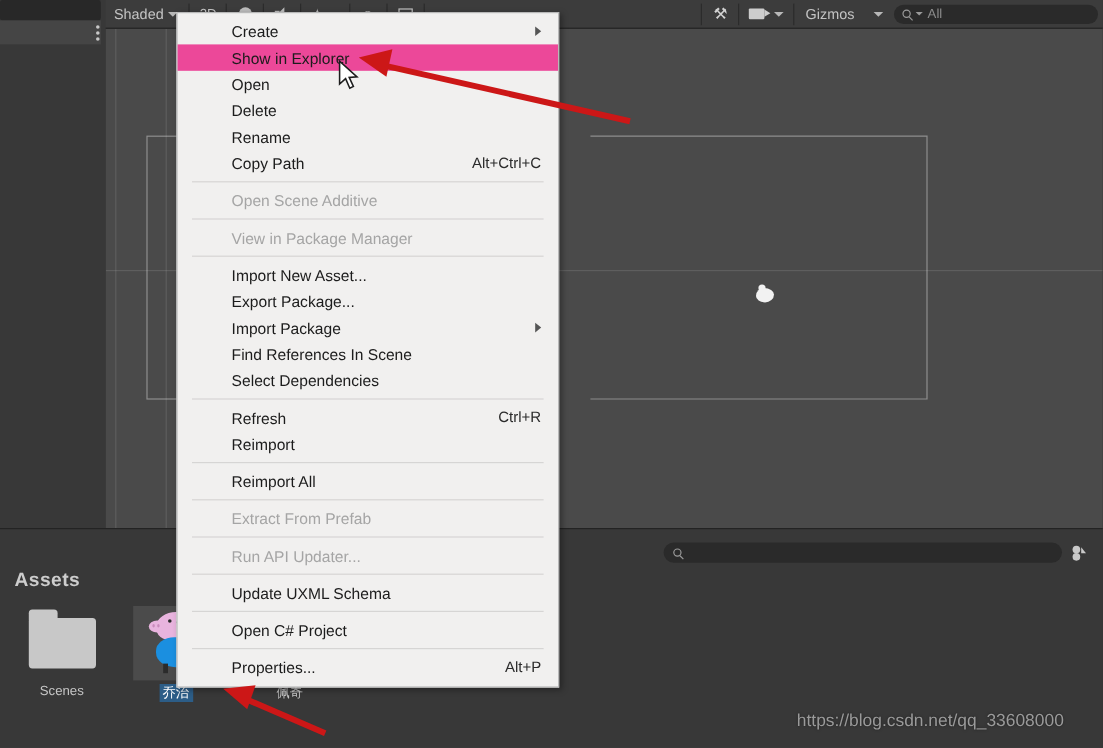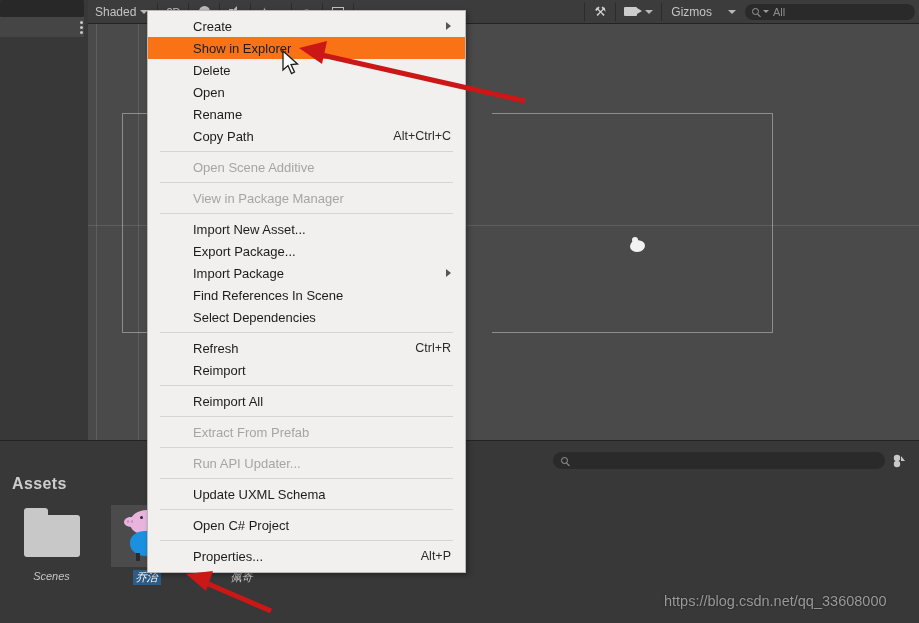--- a/index.html
+++ b/index.html
@@ -106,21 +106,21 @@
     position: absolute; left: 889px; top: 451px; width: 20px; height: 19px;
     display: flex; align-items: center; justify-content: center;
   }
   .assets-label {
     position: absolute; left: 12px; top: 475px;
     color: #cdcdcd; font-size: 16px; font-weight: bold; letter-spacing: 0.4px;
   }
   .asset-grid {
     position: absolute; left: 14px; top: 505px; display: flex; gap: 20px;
   }
-  .asset-cell { width: 75px; display: flex; flex-direction: column; align-items: center; font-style: italic; }
+  .asset-cell { width: 75px; display: flex; flex-direction: column; align-items: center; }
   .asset-thumb { width: 72px; height: 62px; display: flex; align-items: center; justify-content: center; position: relative; }
   .asset-cell.selected .asset-thumb { background: #4b4b4b; }
   .folder-icon { width: 56px; height: 42px; background: #c8c8c8; border-radius: 3px; position: relative; }
   .folder-icon:before {
     content:""; position:absolute; left:0; top:-7px; width:24px; height:9px;
     background:#c8c8c8; border-radius: 3px 3px 0 0;
   }
   .asset-name { font-size: 11px; color: #c6c6c6; margin-top: 3px; padding: 0 3px; }
   .asset-cell.selected .asset-name { background: #2c5d87; color: #fff; }
 
@@ -153,21 +153,21 @@
     background: #f1f0ef; border: 1px solid #b8b8b8;
     box-shadow: 2px 2px 5px rgba(0,0,0,0.35);
     padding: 4px 0 5px 0; z-index: 50;
   }
   .menu-item {
     height: 22px; display: flex; align-items: center;
     padding: 0 14px 0 45px; font-size: 13px; color: #1c1c1c;
     position: relative; white-space: nowrap;
   }
   .menu-item.disabled { color: #a5a5a5; }
-  .menu-item.highlight { background: #f97316; }
+  .menu-item.highlight { background: #ec4899; }
   .menu-item .shortcut { margin-left: auto; font-size: 12.5px; color: #2b2b2b; }
   .menu-item .submenu-arrow {
     margin-left: auto; width: 0; height: 0;
     border-top: 4px solid transparent; border-bottom: 4px solid transparent;
     border-left: 5px solid #555;
   }
   .menu-sep { height: 1px; background: #d6d5d4; margin: 4px 12px; }
 
   
   .annot { position: absolute; left: 0; top: 0; width: 919px; height: 623px;
@@ -314,24 +314,24 @@
 
   <div class="context-menu" id="context-menu">
       <div class="menu-item">
         <span>Create</span>
         <span class="submenu-arrow"></span>
       </div>
       <div class="menu-item highlight">
         <span>Show in Explorer</span>
       </div>
       <div class="menu-item">
+        <span>Open</span>
+      </div>
+      <div class="menu-item">
         <span>Delete</span>
-      </div>
-      <div class="menu-item">
-        <span>Open</span>
       </div>
       <div class="menu-item">
         <span>Rename</span>
       </div>
       <div class="menu-item">
         <span>Copy Path</span>
         <span class="shortcut">Alt+Ctrl+C</span>
       </div>
       <div class="menu-sep"></div>
       <div class="menu-item disabled">

